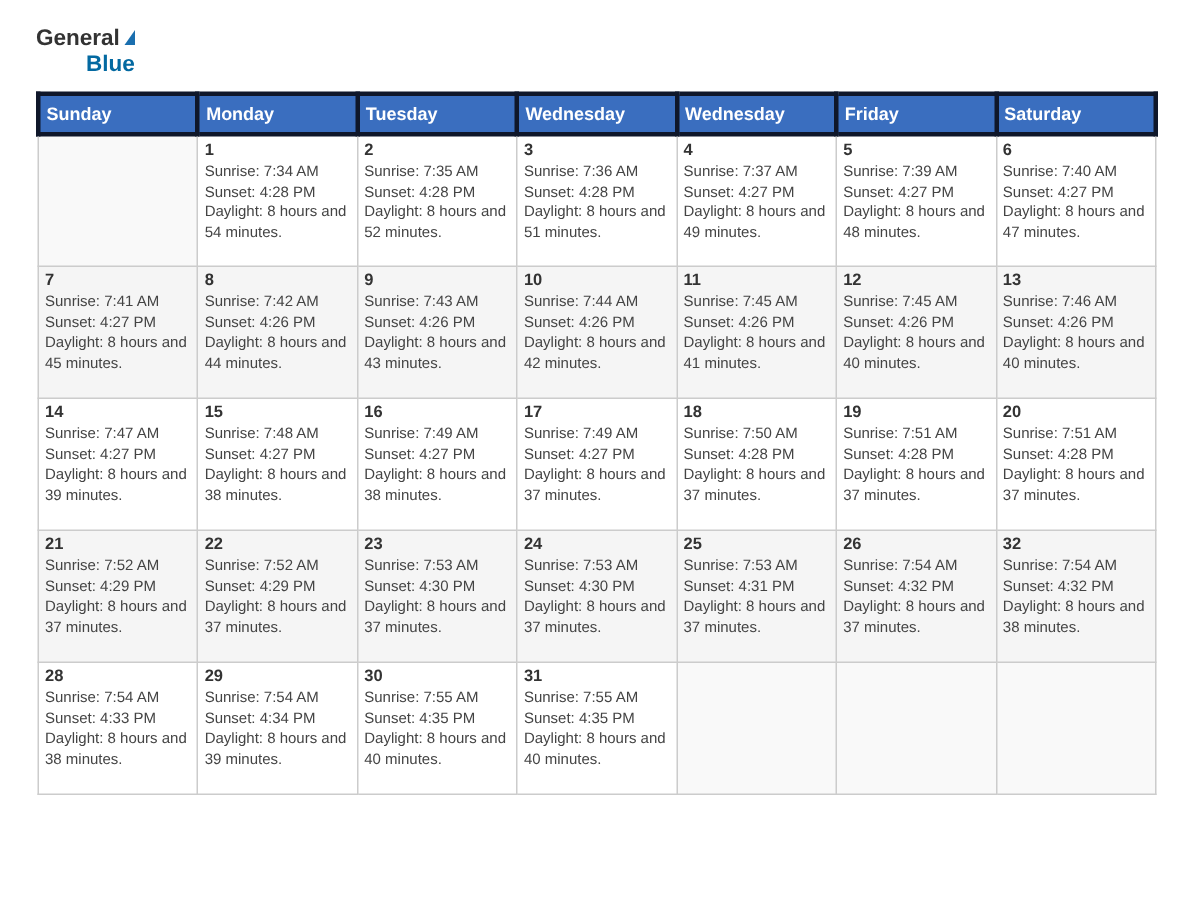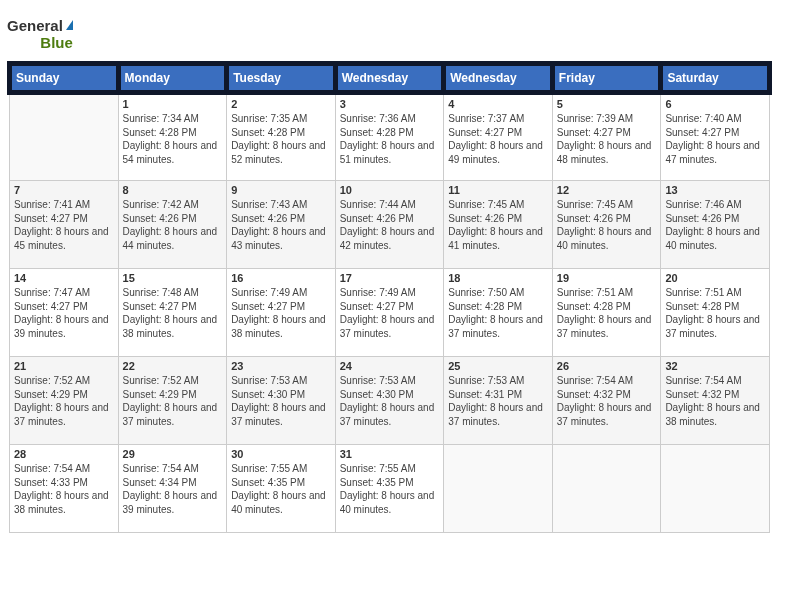--- a/index.html
+++ b/index.html
@@ -6,42 +6,42 @@
     body {
       width: 792px;
       height: 612px;
       font-family: Arial, sans-serif;
       background: #fff;
       overflow: hidden;
     }
     .page {
       width: 792px;
       height: 508px;
-      padding: 18px 20px 10px 7px;
+      padding: 18px 20px 10px 24px;
       display: flex;
       flex-direction: column;
     }
     .header {
       display: flex;
       justify-content: space-between;
       align-items: flex-start;
       margin-bottom: 10px;
     }
     .logo {
       display: flex;
       align-items: center;
       gap: 4px;
     }
     .logo-text {
       font-size: 15px;
       font-weight: bold;
       color: #333;
       line-height: 1.1;
     }
-    .logo-blue { color: #4d7c0f; }
+    .logo-blue { color: #0369a1; }
     .title-section {
       text-align: right;
     }
     .month-title {
       font-size: 32px;
       font-weight: bold;
       color: #333;
       line-height: 1.1;
     }
     .location {
@@ -54,21 +54,21 @@
       flex: 1;
       table-layout: fixed;
     }
     .calendar th {
       background: #3a6ebf;
       color: #fff;
       font-size: 12px;
       font-weight: bold;
       padding: 5px 4px;
       text-align: left;
-      border: 5px solid #0f172a;
+      border: 3px solid #0f172a;
     }
     .calendar td {
       border: 1px solid #ccc;
       vertical-align: top;
       padding: 3px 4px;
       font-size: 10px;
       color: #333;
       height: 88px;
     }
     .day-number {

